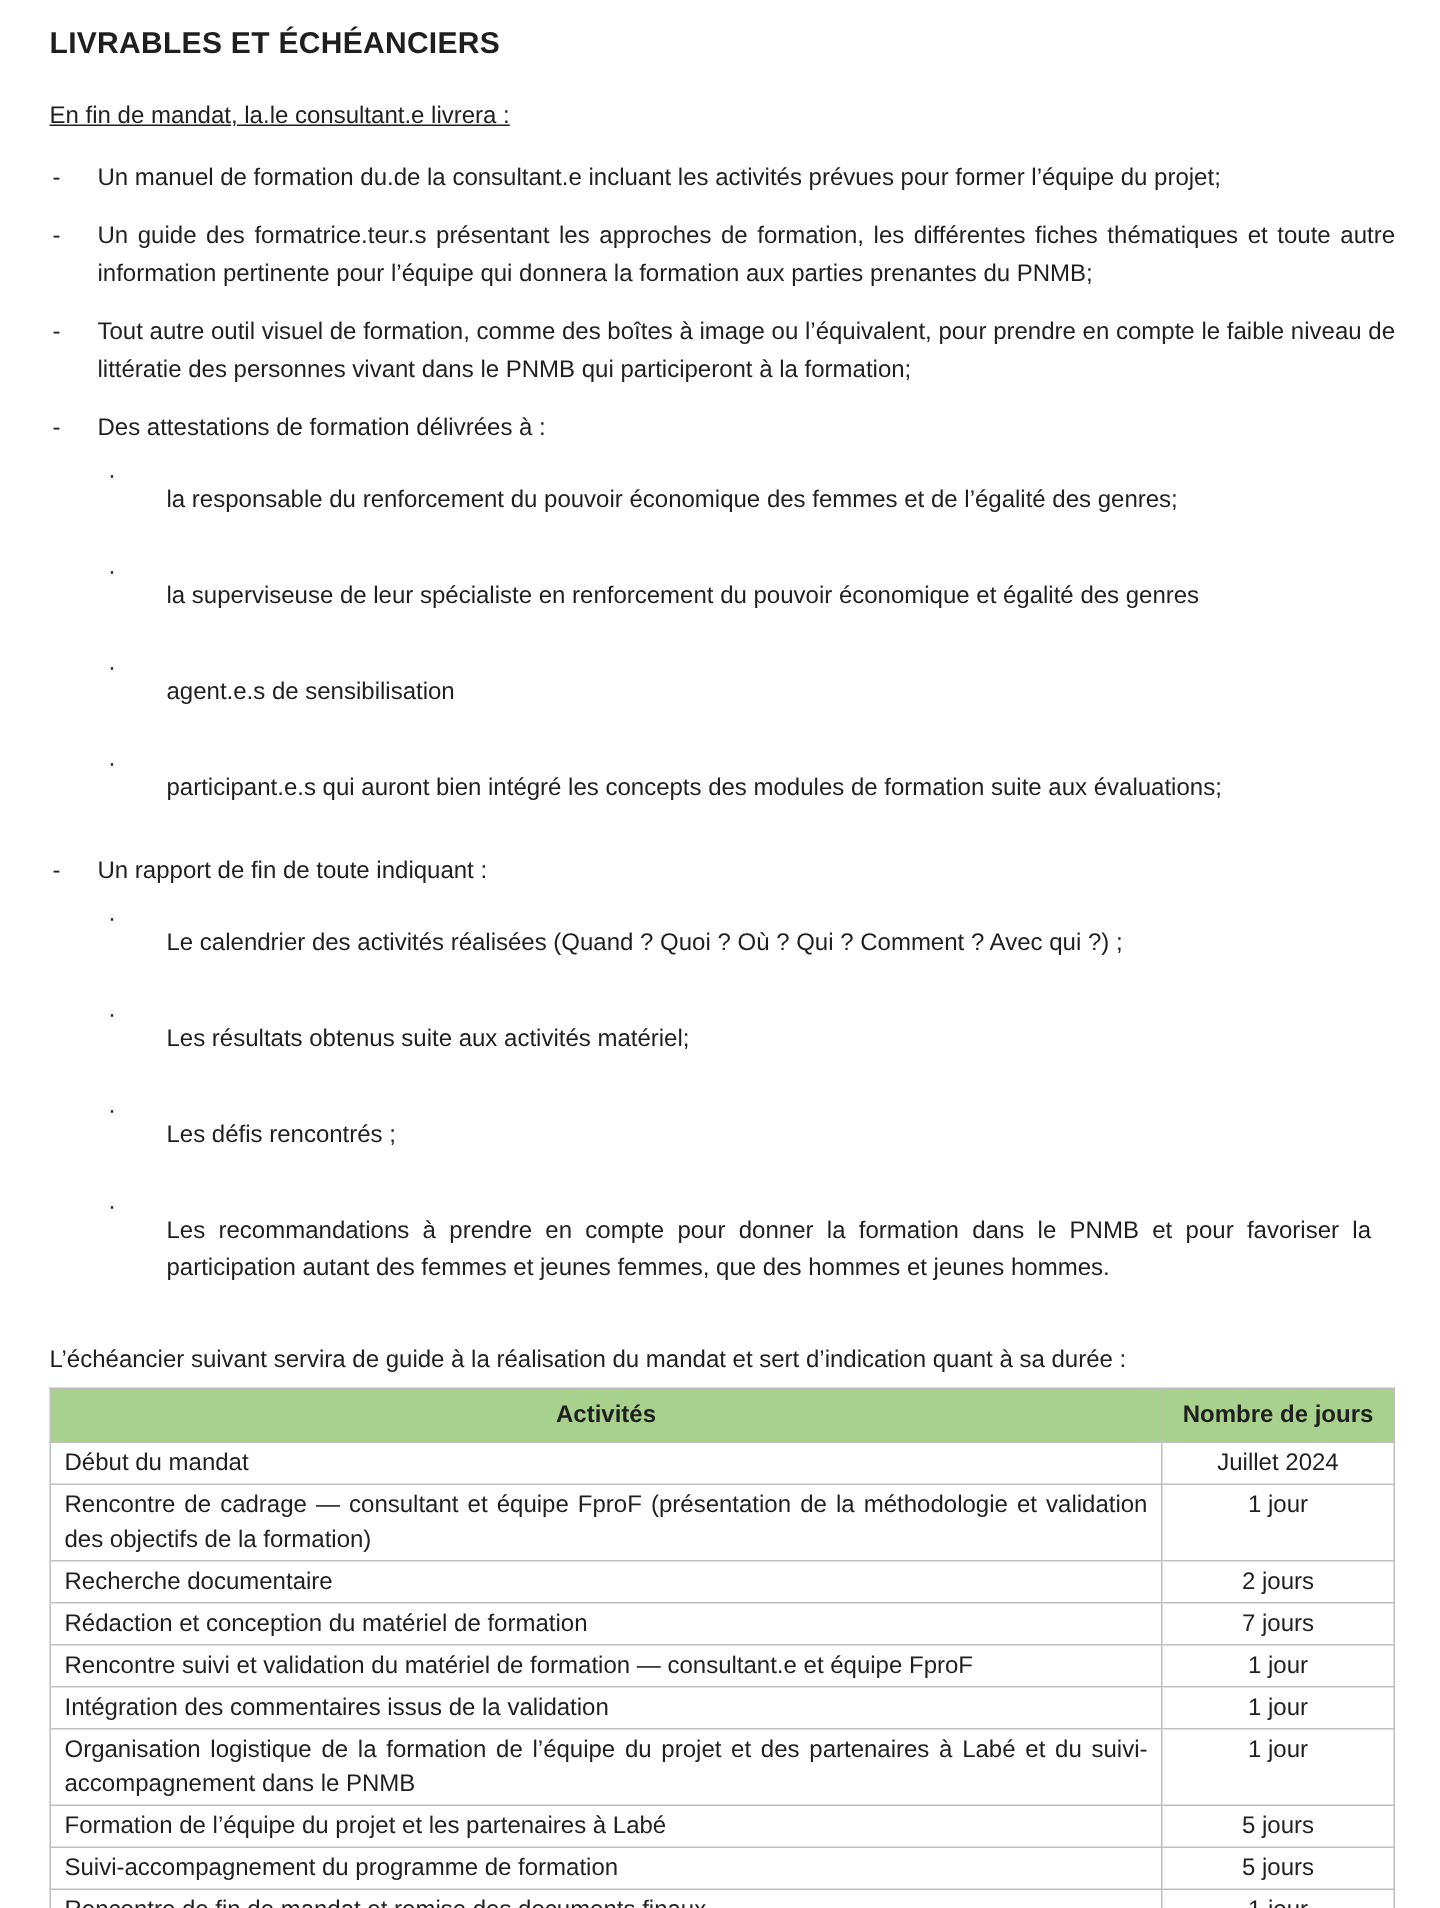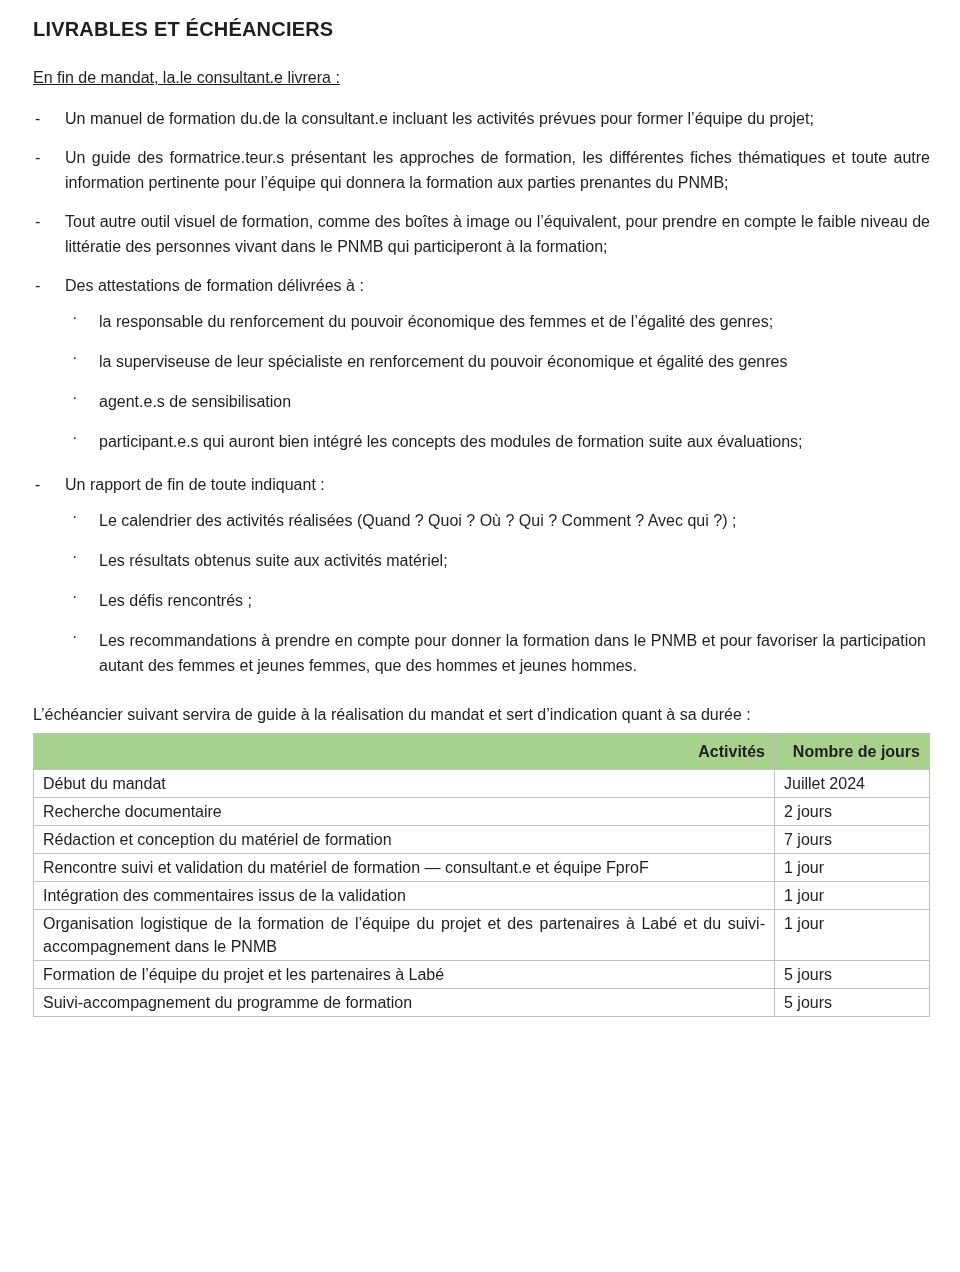--- a/index.html
+++ b/index.html
@@ -1,19 +1,19 @@
 <!DOCTYPE html>
 <html lang="fr" style="--header-bg: #a9d18e; --table-border: #bfbfbf;"><head>
 <meta charset="utf-8">
 <style>
   html, body { margin: 0; padding: 0; background: #ffffff; }
   * { box-sizing: border-box; }
   .page {
     width: 960px;
-    height: 1017px;
+    height: 1272px;
     background: #ffffff;
     color: #1f1f1f;
     font-family: "Liberation Sans", "DejaVu Sans", sans-serif;
     font-size: 16px;
     line-height: 25px;
     padding: 16px 30px 0 33px;
     overflow: hidden;
   }
   .doc-title {
     font-size: 20px;
@@ -31,46 +31,46 @@
     padding-left: 2px;
   }
   .bullet-body { flex: 1 1 auto; }
   .bullet-text { margin: 0; text-align: justify; }
   .sub-list { margin: 0; }
   .sub-item { display: flex; margin-top: 7px; }
   .sub-marker {
     flex: 0 0 30px;
     padding-left: 7px;
   }
-  .sub-text { margin: 4px; text-align: justify; flex: 1 1 auto; }
+  .sub-text { margin: 16px; text-align: justify; flex: 1 1 auto; }
   .schedule-intro { margin: 20px 0 6px 0; }
   table.schedule {
     width: 897px;
     border-collapse: collapse;
     table-layout: fixed;
   }
   table.schedule col.c-activity { width: 82.7%; }
   table.schedule col.c-days { width: 17.3%; }
   table.schedule th, table.schedule td {
     border: 1px solid var(--table-border, #bfbfbf);
     padding: 2px 9px;
     line-height: 23px;
     vertical-align: top;
     font-weight: 400;
   }
   table.schedule th {
     background: var(--header-bg, #a9d18e);
     font-weight: 700;
-    text-align: right;
+    text-align: center;
     vertical-align: middle;
     padding-top: 6px;
     padding-bottom: 6px;
   }
   table.schedule td.activity { text-align: justify; }
-  table.schedule td.days { text-align: left; }
+  table.schedule td.days { text-align: center; }
   table.schedule tr.total td { font-weight: 700; }
   table.schedule tr.total td.activity { text-align: center; }
 </style>
 </head>
 <body>
 
 <div class="page">
 
   <h1 class="doc-title">LIVRABLES ET ÉCHÉANCIERS</h1>
 
@@ -163,20 +163,24 @@
         <th>Activités</th>
         <th>Nombre de jours</th>
       </tr>
     </thead>
     <tbody>
       <tr>
         <td class="activity">Début du mandat</td>
         <td class="days">Juillet 2024</td>
       </tr>
       <tr>
+        <td class="activity">Rencontre de cadrage — consultant et équipe FproF (présentation de la méthodologie et validation des objectifs de la formation)</td>
+        <td class="days">1 jour</td>
+      </tr>
+      <tr>
         <td class="activity">Recherche documentaire</td>
         <td class="days">2 jours</td>
       </tr>
       <tr>
         <td class="activity">Rédaction et conception du matériel de formation</td>
         <td class="days">7 jours</td>
       </tr>
       <tr>
         <td class="activity">Rencontre suivi et validation du matériel de formation — consultant.e et équipe FproF</td>
         <td class="days">1 jour</td>

